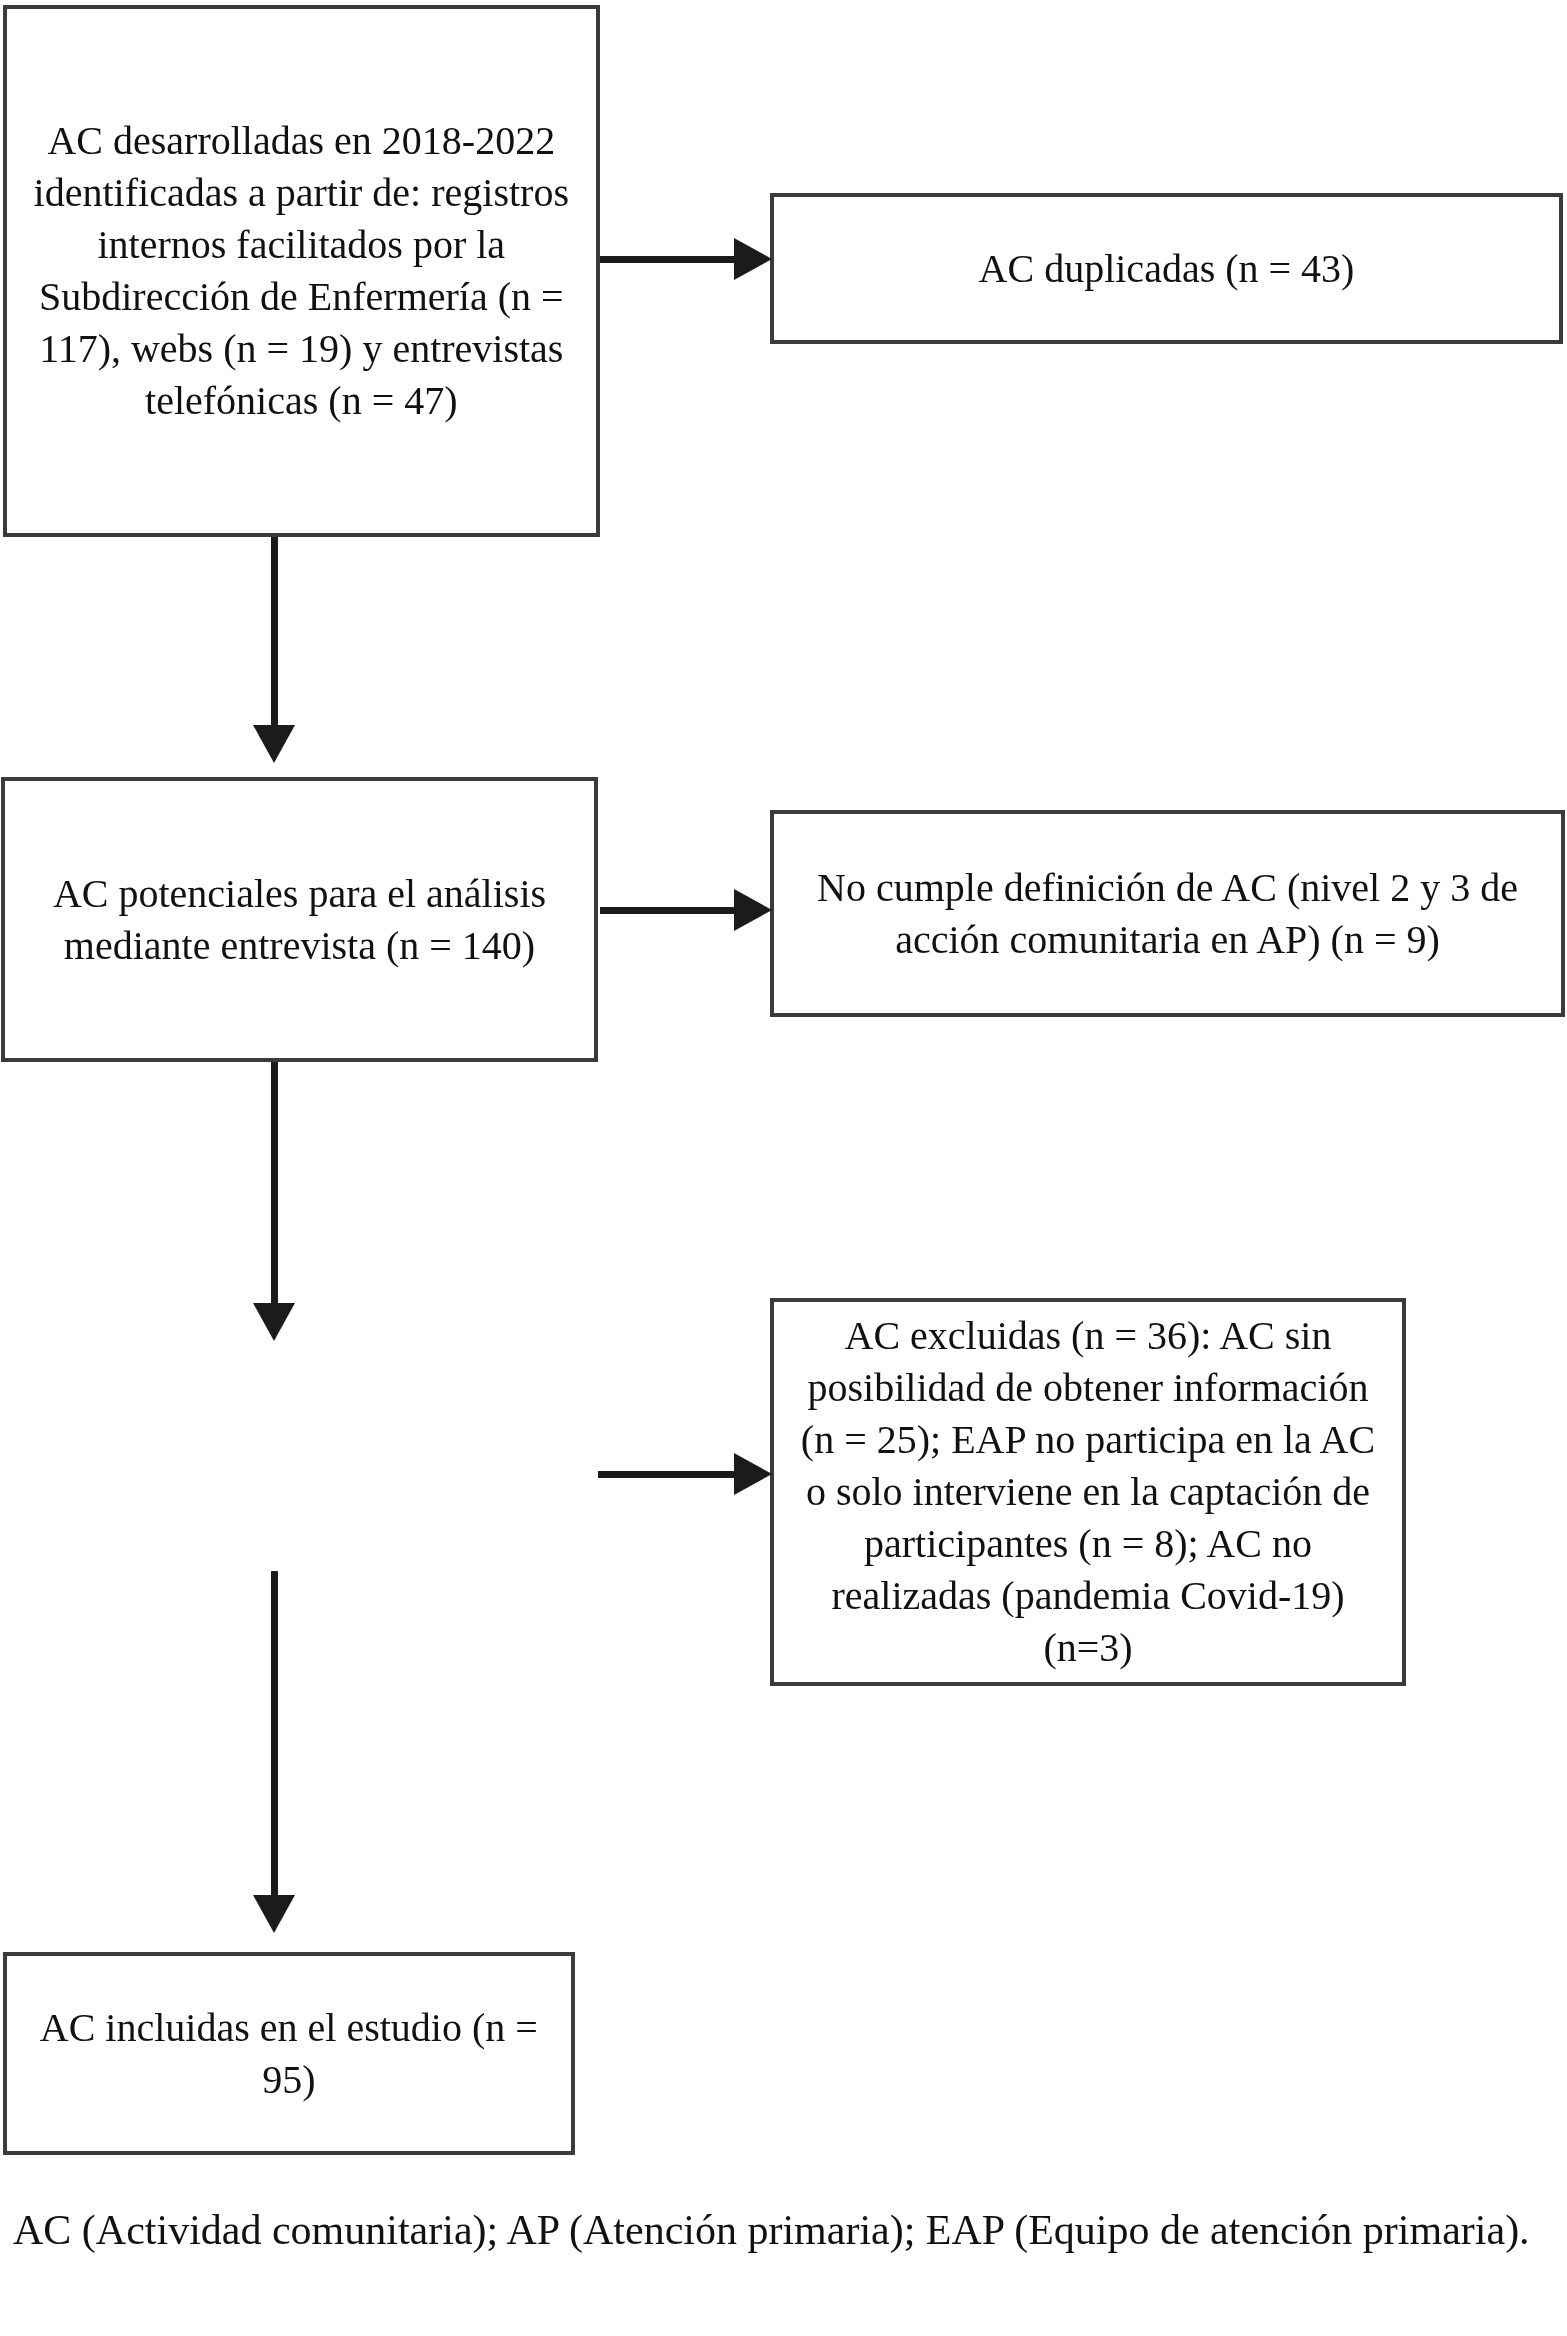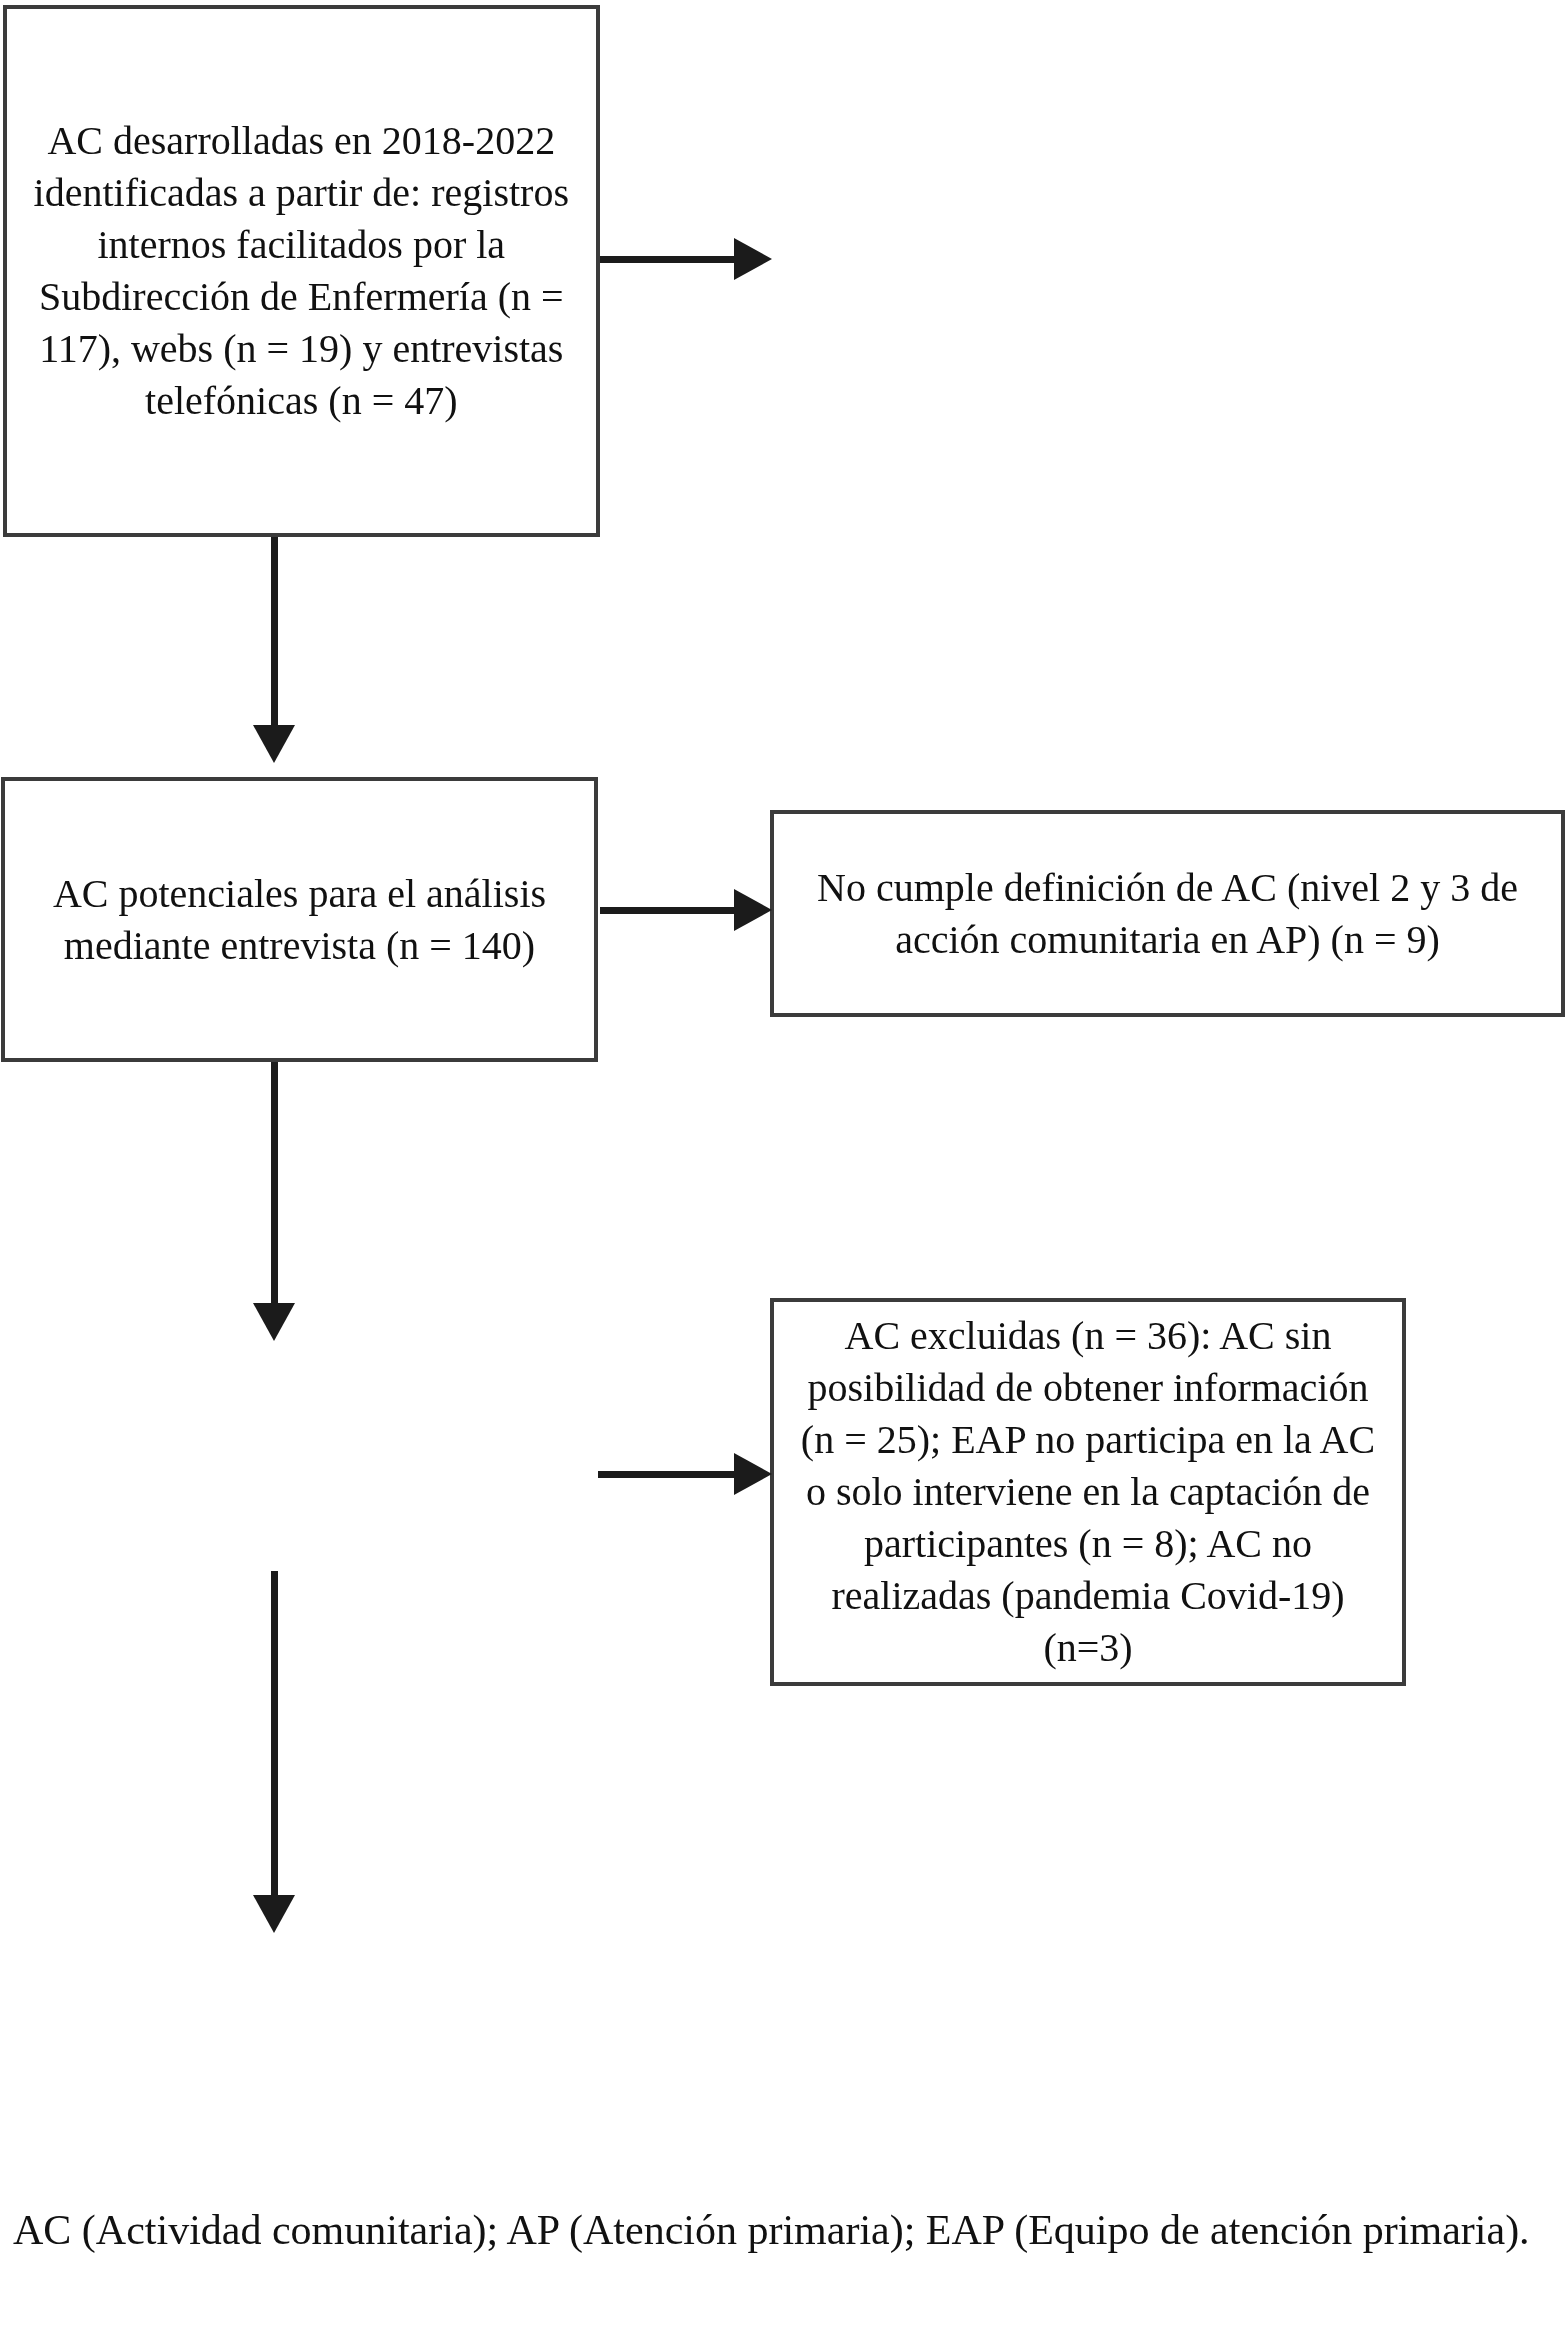--- a/index.html
+++ b/index.html
@@ -89,34 +89,40 @@
 </style>
 </head>
 <body>
 
 <div id="page">
 
   <div class="node" id="node-identificadas">
     <span>AC desarrolladas en 2018-2022 identificadas a partir de: registros internos facilitados por la Subdirección de Enfermería (n = 117), webs (n = 19) y entrevistas telefónicas (n = 47)</span>
   </div>
 
+  <div class="node" id="node-duplicadas">
+    <span>AC duplicadas (n = 43)</span>
+  </div>
 
   <div class="node" id="node-potenciales">
     <span>AC potenciales para el análisis mediante entrevista (n = 140)</span>
   </div>
 
   <div class="node" id="node-nocumple">
     <span>No cumple definición de AC (nivel 2 y 3 de acción comunitaria en AP) (n = 9)</span>
   </div>
 
 
   <div class="node" id="node-excluidas">
     <span>AC excluidas (n = 36): AC sin posibilidad de obtener información (n = 25); EAP no participa en la AC o solo interviene en la captación de participantes (n = 8); AC no realizadas (pandemia Covid-19) (n=3)</span>
   </div>
 
+  <div class="node" id="node-incluidas">
+    <span>AC incluidas en el estudio (n = 95)</span>
+  </div>
 
   <div class="conn vline" id="conn-v1"></div>
   <div class="arrow-down" id="arr-v1"></div>
 
   <div class="conn vline" id="conn-v2"></div>
   <div class="arrow-down" id="arr-v2"></div>
 
   <div class="conn vline" id="conn-v3"></div>
   <div class="arrow-down" id="arr-v3"></div>
 

